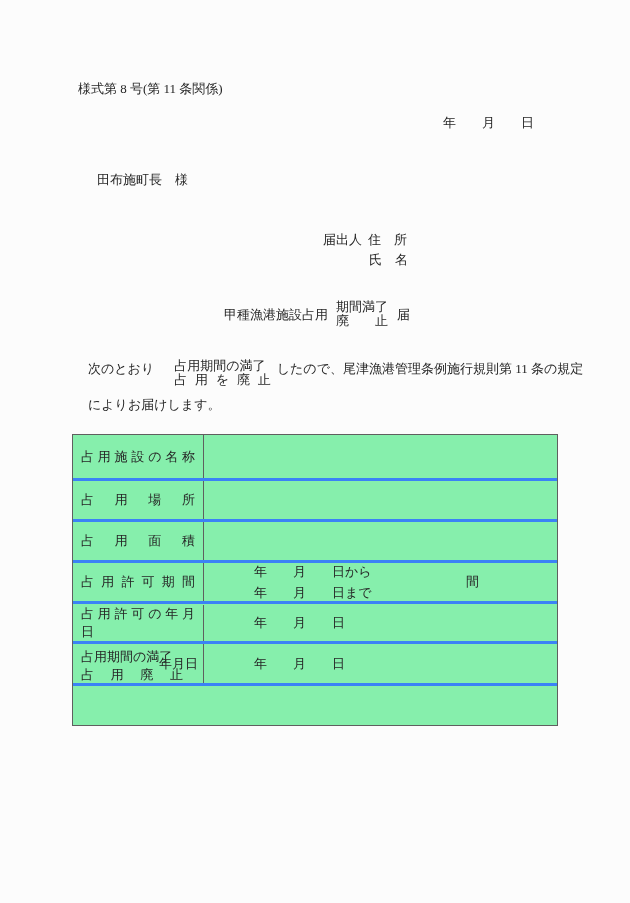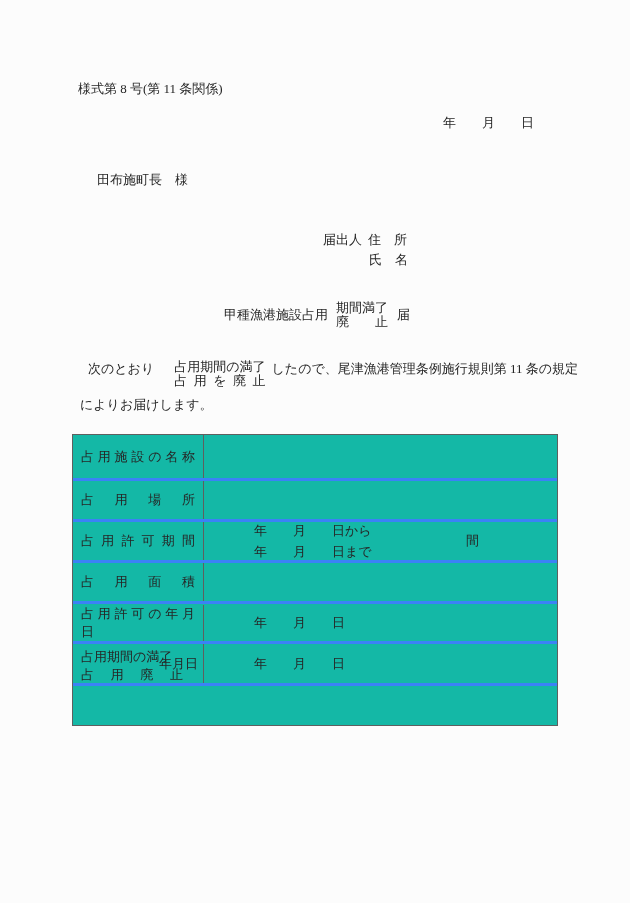--- a/index.html
+++ b/index.html
@@ -16,37 +16,37 @@
   .form-number { left:78px; top:80px; }
   .date-line { left:443px; top:114px; }
   .addressee { left:97px; top:171px; display:flex; }
   .addressee .honorific { margin-left:13px; }
   .declarant { left:323px; top:230px; line-height:20px; }
   .declarant .line1 { display:flex; }
   .declarant .addr { margin-left:6px; }
   .declarant .line2 { padding-left:46px; }
 
   
-  .stack { display:inline-block; line-height:14px; vertical-align:middle; }
+  .stack { display:inline-block; line-height:14px; vertical-align:middle;font-family:Liberation Mono, monospace; }
   .stack span { display:block; }
   .stack .bottom { text-align:justify; text-align-last:justify; }
 
   
   .doc-title { left:224px; top:300px; height:30px; display:flex; align-items:center; }
   .doc-title .stack { margin-left:8px; }
   .doc-title .suffix { margin-left:9px; }
 
   
   .body-line1 { left:88px; top:360px; height:30px; display:flex; align-items:flex-start; white-space:nowrap; }
   .body-line1 .stack { margin-left:20px; }
   .body-line1 .continuation { margin-left:6px; }
-  .body-line2 { left:80px; top:396px; }
+  .body-line2 { left:88px; top:396px; }
 
   
-  .form-table { position:absolute; left:72px; top:434px; width:484px; border:1.5px solid #5f5f5f; background:#14b8a6; }
+  .form-table { position:absolute; left:72px; top:434px; width:484px; border:1.5px solid #5f5f5f; background:#86efac; }
   .trow { display:flex; border-top:3px solid #3b82f6; box-sizing:border-box; }
   .trow:first-child { border-top:none; }
   .r1 { height:43px; } .r2 { height:41px; } .r3 { height:41px; }
   .r4 { height:41px; } .r5 { height:40px;align-items:center; } .r6 { height:42px;justify-content:center; } .r7 { height:42px; }
   .cell-label {
     width:131px; box-sizing:border-box; border-right:1px solid #5f5f5f;
     display:flex; align-items:center; padding:0 8px; flex-shrink:0;
   }
   .cell-label .jlabel { display:block; width:100%; text-align:justify; text-align-last:justify; }
   .cell-value {
@@ -116,36 +116,36 @@
       <div class="cell-value"></div>
     </div>
 
     <div class="trow r2">
       <div class="cell-label">
         <span class="jlabel">占 用 場 所</span>
       </div>
       <div class="cell-value"></div>
     </div>
 
+    <div class="trow r3">
+      <div class="cell-label">
+        <span class="jlabel">占 用 面 積</span>
+      </div>
+      <div class="cell-value"></div>
+    </div>
+
     <div class="trow r4">
       <div class="cell-label">
         <span class="jlabel">占 用 許 可 期 間</span>
       </div>
       <div class="cell-value">
         <span class="dline">年　　月　　日から</span>
         <span class="dline">年　　月　　日まで</span>
         <span class="duration">間</span>
       </div>
-    </div>
-
-    <div class="trow r3">
-      <div class="cell-label">
-        <span class="jlabel">占 用 面 積</span>
-      </div>
-      <div class="cell-value"></div>
     </div>
 
     <div class="trow r5">
       <div class="cell-label">
         <span class="jlabel">占 用 許 可 の 年 月 日</span>
       </div>
       <div class="cell-value">
         <span class="dline">年　　月　　日</span>
       </div>
     </div>

